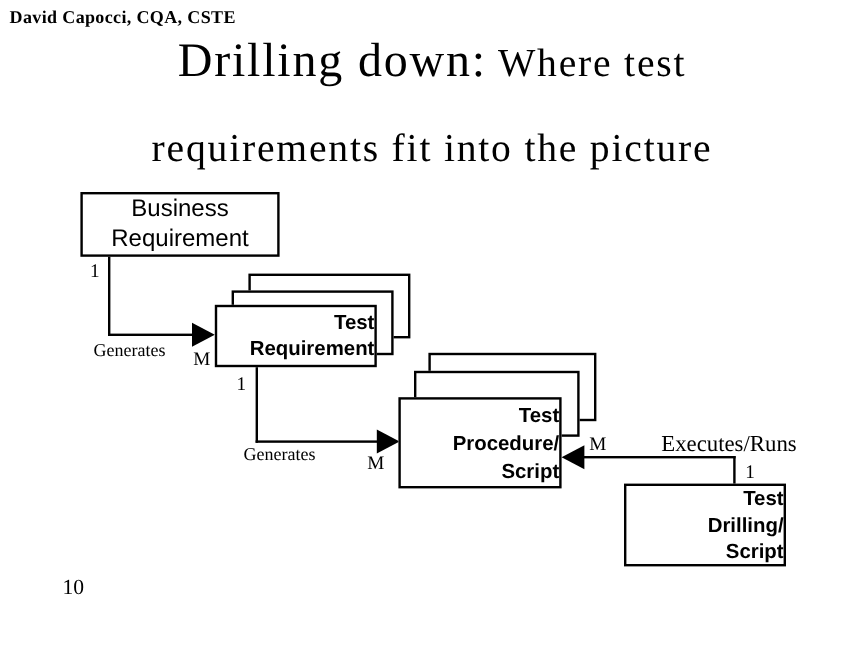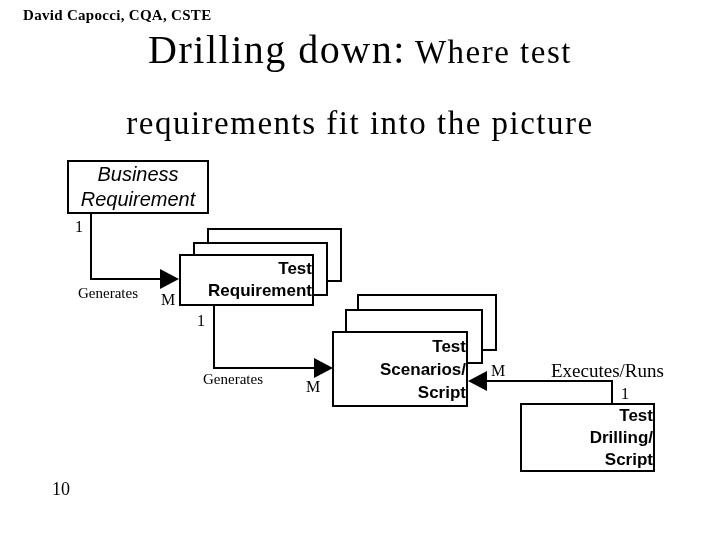--- a/index.html
+++ b/index.html
@@ -4,21 +4,21 @@
 <style>
   * { margin:0; padding:0; box-sizing:border-box; }
   html, body { width:720px; height:540px; background:#fff; }
   .slide {
     position:relative; width:720px; height:540px;
     background:#fff; color:#000; overflow:hidden;
     font-family:"Liberation Serif", serif;
   }
   
   .hdr {
-    position:absolute; left:23px; top:7px;
+    position:absolute; left:8px; top:7px;
     font-size:15px; font-weight:bold; letter-spacing:.3px;
   }
   .ttl {
     position:absolute; left:0; top:26px; width:720px;
     text-align:center; line-height:47px; letter-spacing:1.5px;
   }
   .ttl-big  { font-size:40px; }
   .ttl-small{ font-size:33px; }
   .ttl-l2   { display:block; font-size:33px;margin-top:19px; }
   .pagenum {
@@ -28,21 +28,21 @@
     position:absolute; right:7px; top:509px; font-size:15px; letter-spacing:.2px;
   }
   
   .box, .ghost {
     position:absolute; background:#fff; border:2px solid #000;
   }
   .box {
     display:flex; flex-direction:column; align-items:center; justify-content:center;
     text-align:center; font-family:"Liberation Sans", sans-serif;
   }
-  .box-br { left:67px;  top:160px; width:142px; height:54px; font-size:20px; line-height:25px;font-style:italic; }
+  .box-br { left:67px;  top:160px; width:166px; height:54px; font-size:20px; line-height:25px; }
   .bold   { font-weight:bold; font-size:17px; line-height:22px;align-items:flex-end; }
   .tr-back  { left:207px; top:228px; width:135px; height:54px; }
   .tr-mid   { left:193px; top:242px; width:135px; height:54px; }
   .tr-front { left:179px; top:254px; width:135px; height:52px; }
   .ts-back  { left:357px; top:294px; width:140px; height:57px; }
   .ts-mid   { left:345px; top:309px; width:138px; height:55px; }
   .ts-front { left:332px; top:331px; width:136px; height:76px; line-height:23px; }
   .box-tp   { left:520px; top:403px; width:135px; height:69px; line-height:22px; }
   
   .ln { position:absolute; background:#000; }
@@ -106,21 +106,21 @@
   <div class="ln l2h"></div>
   <div class="arr-r a2"></div>
   <div class="lbl lbl-1-tr">1</div>
   <div class="lbl lbl-gen2">Generates</div>
   <div class="lbl lbl-m2">M</div>
 
   <div class="ghost ts-back"></div>
   <div class="ghost ts-mid"></div>
   <div class="box bold ts-front">
     <span>Test</span>
-    <span>Scenarios/</span>
+    <span>Procedure/</span>
     <span>Script</span>
   </div>
 
   <div class="ln l3h"></div>
   <div class="ln l3v"></div>
   <div class="arr-l a3"></div>
   <div class="lbl lbl-m3">M</div>
   <div class="lbl lbl-exec">Executes/Runs</div>
   <div class="lbl lbl-1-tp">1</div>
 

